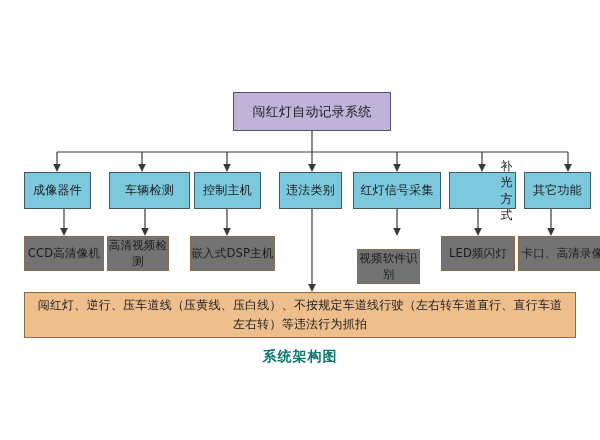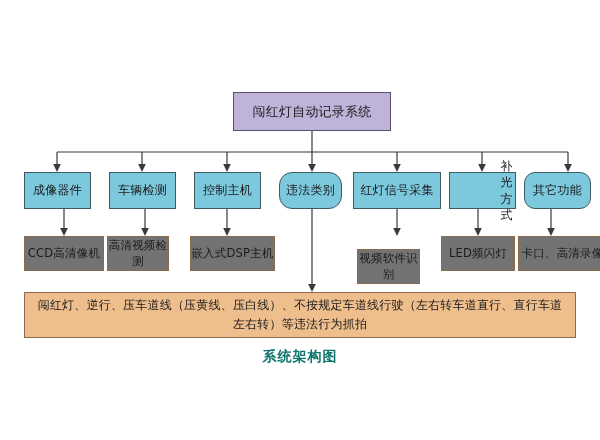--- a/index.html
+++ b/index.html
@@ -127,36 +127,36 @@
     <polygon points="312,292 308.2,284 315.8,284"></polygon>
   </svg>
 
   <div class="node node-root" style="left:233px; top:92px; width:158px; height:39px;">
     <span>闯红灯自动记录系统</span>
   </div>
 
   <div class="node node-l1" style="left:24px; top:172px; width:67px; height:37px;justify-content:center;">
     <span>成像器件</span>
   </div>
-  <div class="node node-l1" style="left:109px; top:172px; width:67px; height:37px;">
+  <div class="node node-l1" style="left:109px; top:172px; width:81px; height:37px;">
     <span>车辆检测</span>
   </div>
   <div class="node node-l1" style="left:194px; top:172px; width:67px; height:37px;">
     <span>控制主机</span>
   </div>
-  <div class="node node-l1" style="left:279px; top:172px; width:63px; height:37px;border-radius:13px;">
+  <div class="node node-l1" style="left:279px; top:172px; width:63px; height:37px;">
     <span>违法类别</span>
   </div>
   <div class="node node-l1" style="left:353px; top:172px; width:88px; height:37px;">
     <span>红灯信号采集</span>
   </div>
   <div class="node node-l1" style="left:449px; top:172px; width:67px; height:37px;padding-left:48px;">
     <span>补光方式</span>
   </div>
-  <div class="node node-l1" style="left:524px; top:172px; width:67px; height:37px;border-radius:11px;">
+  <div class="node node-l1" style="left:524px; top:172px; width:67px; height:37px;">
     <span>其它功能</span>
   </div>
 
   <div class="node node-l2" style="left:24px; top:236px; width:80px; height:35px;">
     <span>CCD高清像机</span>
   </div>
   <div class="node node-l2" style="left:107px; top:236px; width:62px; height:35px;">
     <span>高清视频检测</span>
   </div>
   <div class="node node-l2" style="left:190px; top:236px; width:85px; height:35px;">

